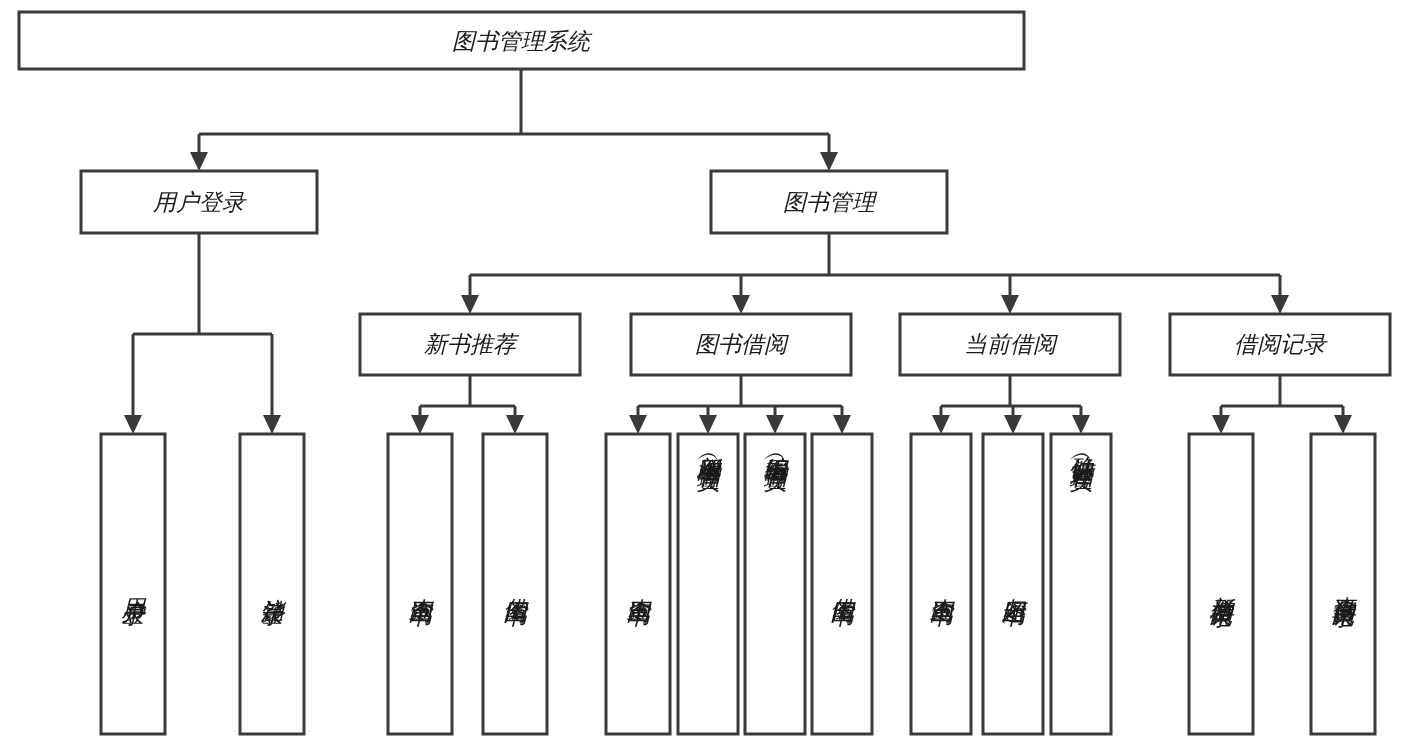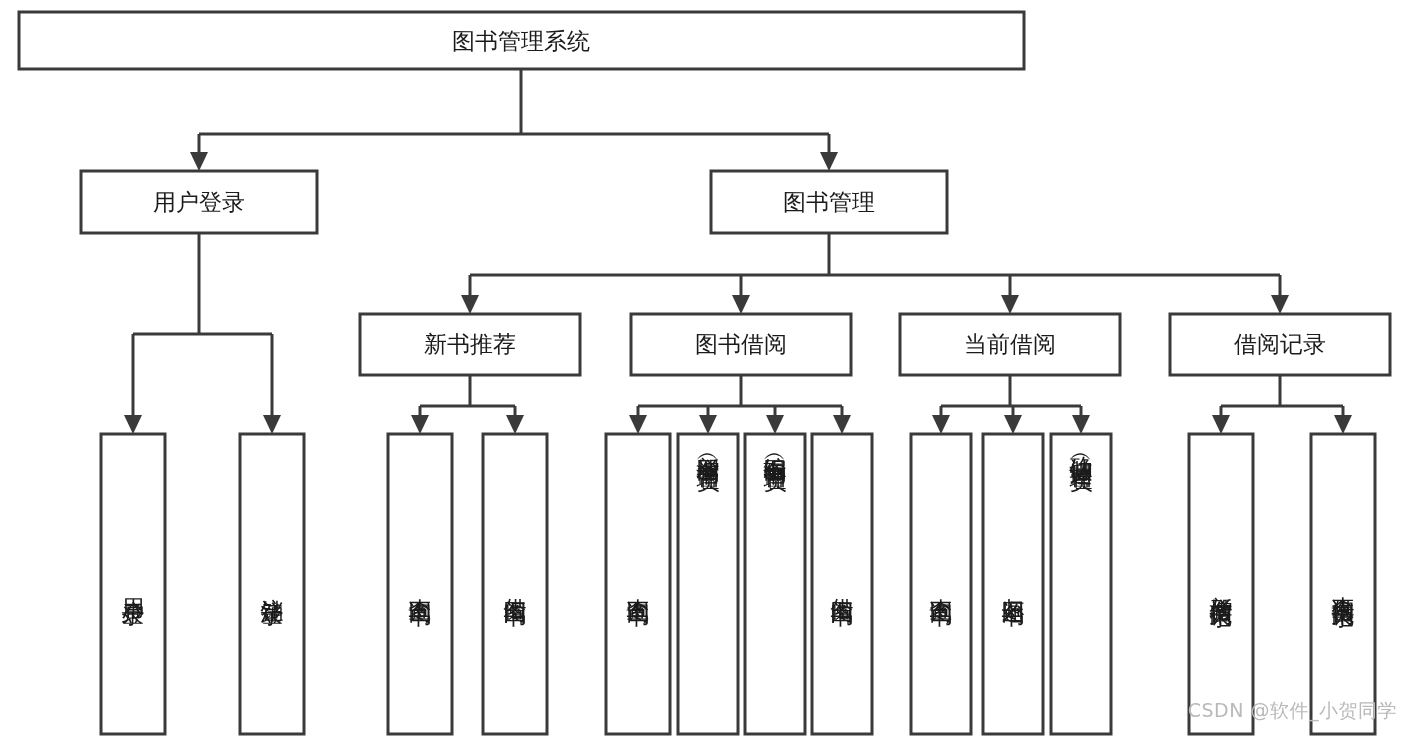--- a/index.html
+++ b/index.html
@@ -11,20 +11,21 @@
     width: 1405px;
     height: 747px;
     font-family: "DejaVu Sans", "Liberation Sans", sans-serif;
     overflow: hidden;
   }
   #diagram-root {
     position: relative;
     width: 1405px;
     height: 728px;
     background: #ffffff;
+    font-style: italic;
   }
   svg#flow {
     position: absolute;
     left: 0;
     top: 0;
     width: 1405px;
     height: 747px;
   }
   .node-box {
     fill: #ffffff;
@@ -247,15 +248,14 @@
   <div class="leaf-label-wrap" style="left:1051px; top:438px; width:60px; height:292px; align-items:flex-start;">
     <span class="leaf-label">确认归还（管理员）</span>
   </div>
   <div class="leaf-label-wrap" style="left:1189px; top:434px; width:64px; height:300px;">
     <span class="leaf-label">新增借阅记录</span>
   </div>
   <div class="leaf-label-wrap" style="left:1311px; top:434px; width:64px; height:300px;">
     <span class="leaf-label">查询借阅记录</span>
   </div>
 
-  <div class="watermark">CSDN @软件_小贺同学</div>
 
 </div>
 
 </body></html>

